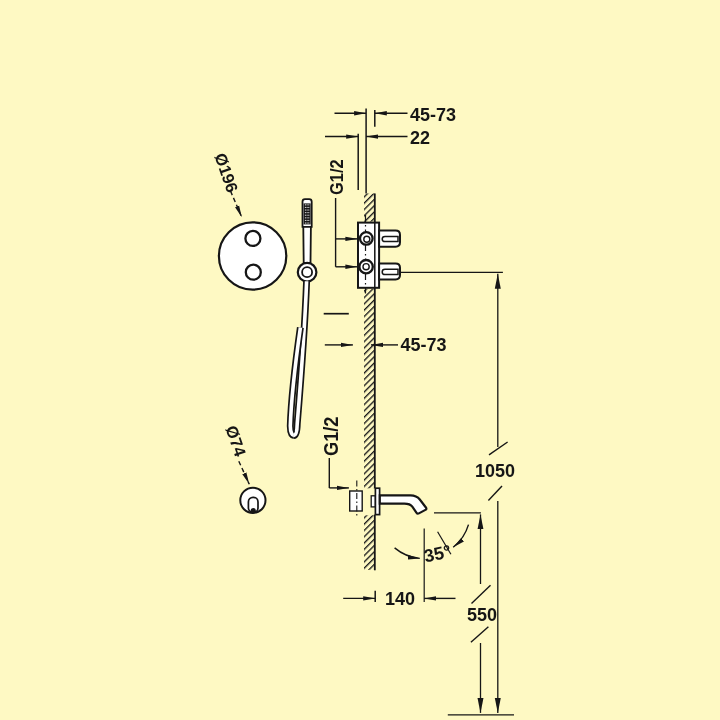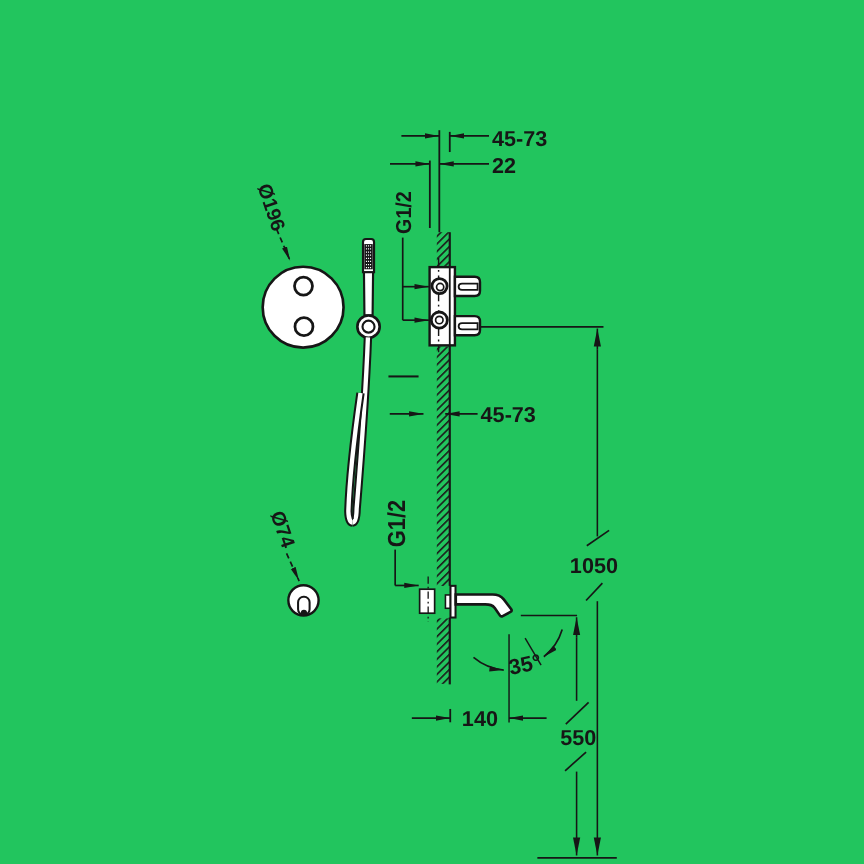--- a/index.html
+++ b/index.html
@@ -1,16 +1,16 @@
 <!DOCTYPE html>
 <html><head>
 <meta charset="utf-8">
 <style>
   html,body{margin:0;padding:0;background:#fff;}
-  .wrap{width:720px;height:720px;position:relative;background:#22c55e;}
+  .wrap{width:720px;height:720px;position:relative;background:#fef9c3;}
   text{font-family:"Liberation Sans",sans-serif;font-weight:bold;fill:#161616;}
 </style>
 </head>
 <body>
 <div class="wrap">
 <svg width="720" height="720" viewBox="0 0 720 720">
 <defs>
   <pattern id="hp" patternUnits="userSpaceOnUse" width="4.45" height="4.45" patternTransform="rotate(-45)">
     <rect x="0" y="0" width="4.45" height="1.35" fill="#1c1c1c"></rect>
   </pattern>

